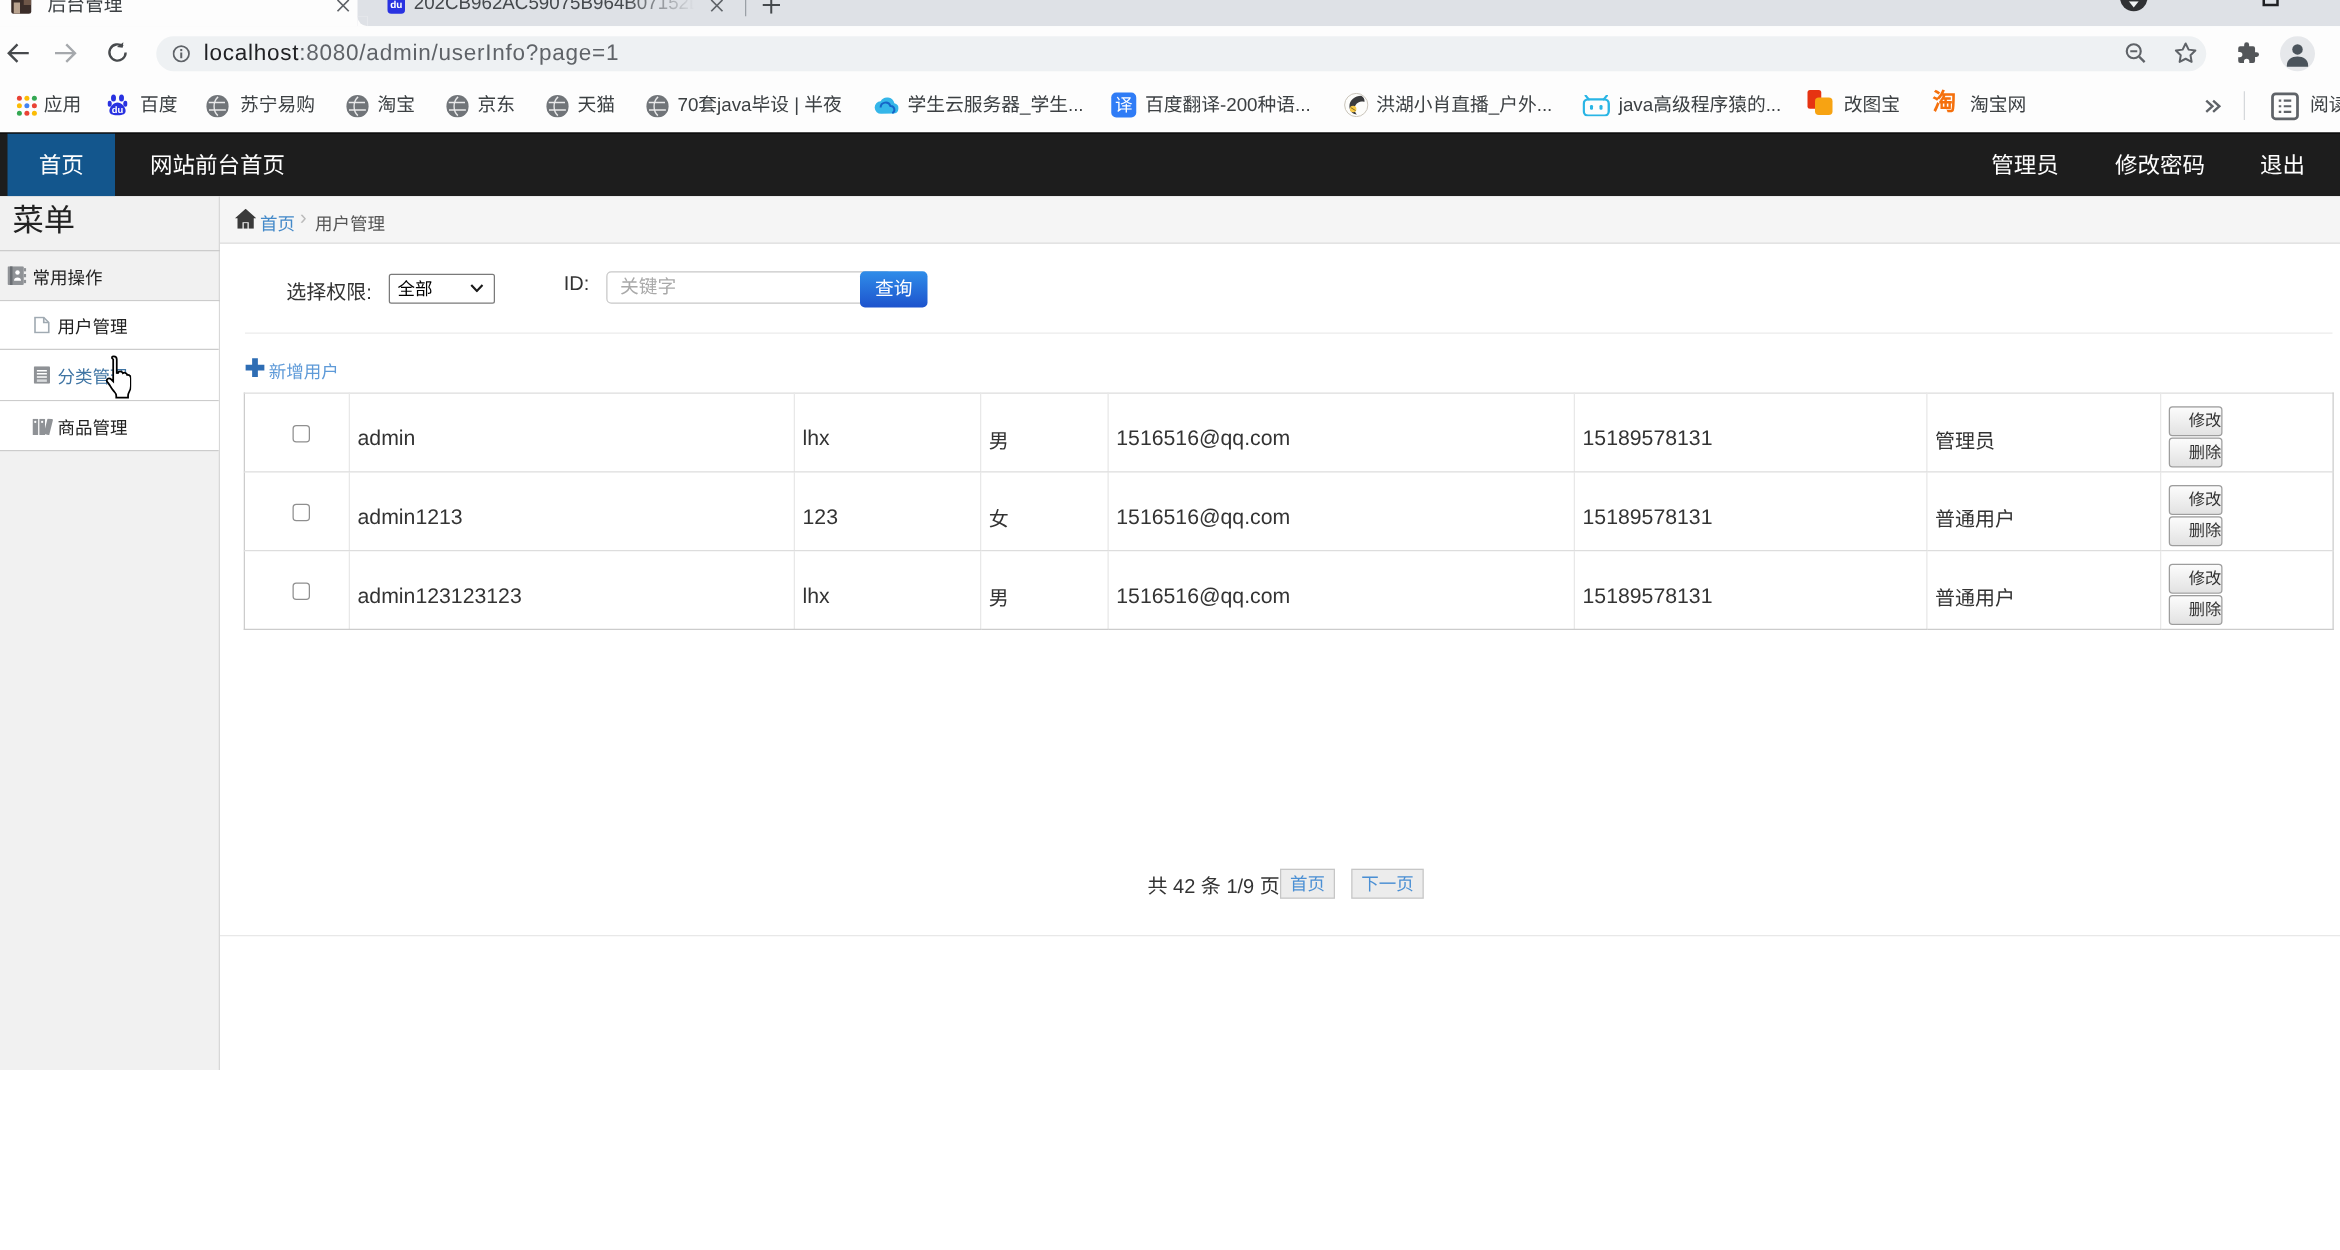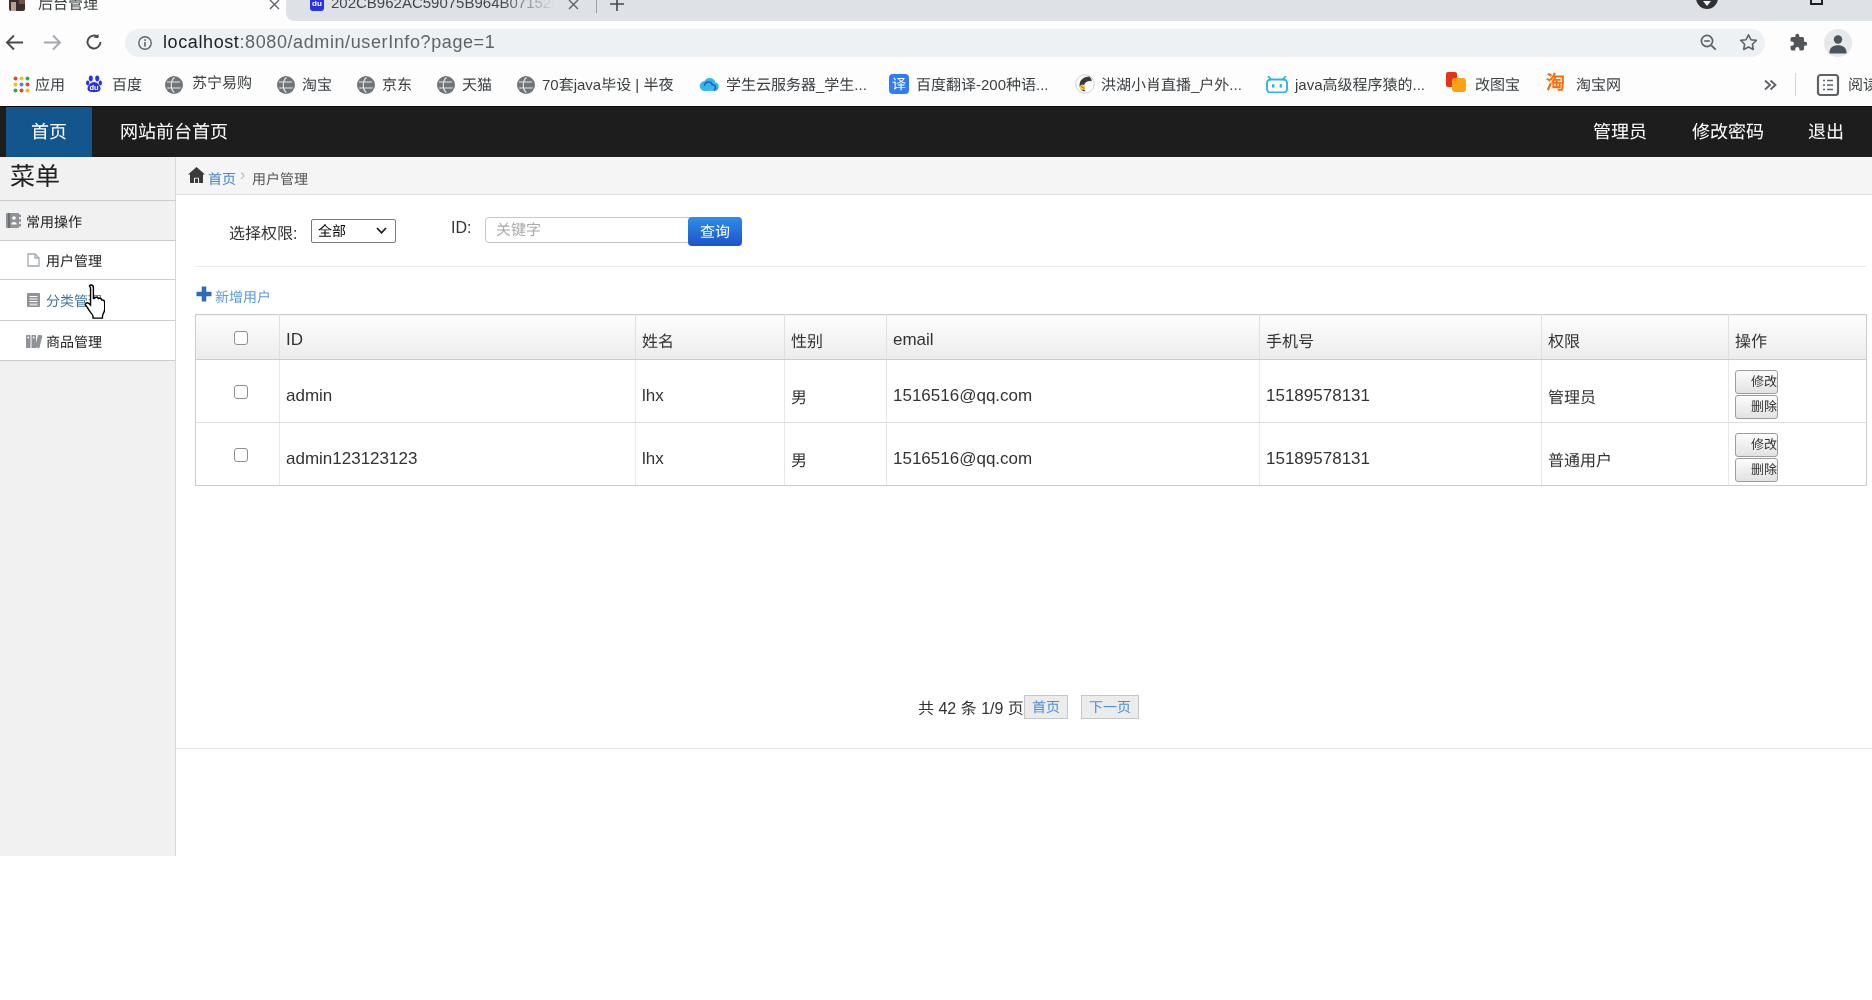--- a/index.html
+++ b/index.html
@@ -130,21 +130,21 @@
     <ellipse cx="1.7" cy="8" rx="1.7" ry="2.4" fill="#2932e1"></ellipse>
       <ellipse cx="14.3" cy="8" rx="1.7" ry="2.4" fill="#2932e1"></ellipse>
     <path d="M8 7 c3 0 6.5 3.6 6.5 6.6 c0 2.4-1.8 3.6-6.5 3.6 s-6.5-1.2-6.5-3.6 C1.5 10.6 5 7 8 7 z" fill="#2932e1"></path>
     <text x="8" y="15" font-size="7.5" fill="#fff" text-anchor="middle" font-family="Liberation Sans,sans-serif" font-weight="bold">du</text>
   </svg>
   <div class="bmtext" style="left:112px;">百度</div>
   <svg class="abs" style="left:165px; top:76px;" width="18" height="18" viewBox="0 0 18 18">
       <circle cx="9" cy="9" r="9" fill="#717579"></circle>
       <path d="M9.5 1.5 a7 9 0 0 0 -0.2 15 M2 6 h13 M2.2 12 h13.5" stroke="#fff" stroke-width="1.1" fill="none" opacity="0.85"></path>
     </svg>
-  <div class="bmtext" style="left:192px;font-family:Liberation Mono, monospace;">苏宁易购</div>
+  <div class="bmtext" style="left:192px;">苏宁易购</div>
   <svg class="abs" style="left:277px; top:76px;" width="18" height="18" viewBox="0 0 18 18">
       <circle cx="9" cy="9" r="9" fill="#717579"></circle>
       <path d="M9.5 1.5 a7 9 0 0 0 -0.2 15 M2 6 h13 M2.2 12 h13.5" stroke="#fff" stroke-width="1.1" fill="none" opacity="0.85"></path>
     </svg>
   <div class="bmtext" style="left:302px;">淘宝</div>
   <svg class="abs" style="left:357px; top:76px;" width="18" height="18" viewBox="0 0 18 18">
       <circle cx="9" cy="9" r="9" fill="#717579"></circle>
       <path d="M9.5 1.5 a7 9 0 0 0 -0.2 15 M2 6 h13 M2.2 12 h13.5" stroke="#fff" stroke-width="1.1" fill="none" opacity="0.85"></path>
     </svg>
   <div class="bmtext" style="left:382px;">京东</div>
@@ -270,38 +270,41 @@
       <col style="width:84px">
         <col style="width:356px">
         <col style="width:149px">
         <col style="width:102px">
       <col style="width:373px">
         <col style="width:282px">
         <col style="width:187px">
         <col style="width:138px">
     </colgroup>
     <tbody>
-        <tr>
-      <th><input type="checkbox" style=""></th>
-          <th>ID</th>
-          <th class="cj">姓名</th>
-          <th class="cj">性别</th>
-          <th>email</th>
-          <th class="cj">手机号</th>
-          <th class="cj">权限</th>
-          <th class="cj">操作</th>
-    </tr>
     <tr>
       <td><input type="checkbox" style=""></td>
           <td>admin</td>
           <td>lhx</td>
           <td class="cj">男</td>
           <td>1516516@qq.com</td>
           <td>15189578131</td>
           <td class="cj">管理员</td>
+      <td>
+            <button class="opbtn">修改</button>
+            <button class="opbtn">删除</button>
+          </td>
+    </tr>
+    <tr>
+      <td><input type="checkbox" style=""></td>
+          <td>admin1213</td>
+          <td>123</td>
+          <td class="cj">女</td>
+          <td>1516516@qq.com</td>
+          <td>15189578131</td>
+          <td class="cj">普通用户</td>
       <td>
             <button class="opbtn">修改</button>
             <button class="opbtn">删除</button>
           </td>
     </tr>
     <tr>
       <td><input type="checkbox" style=""></td>
           <td>admin123123123</td>
           <td>lhx</td>
           <td class="cj">男</td>

